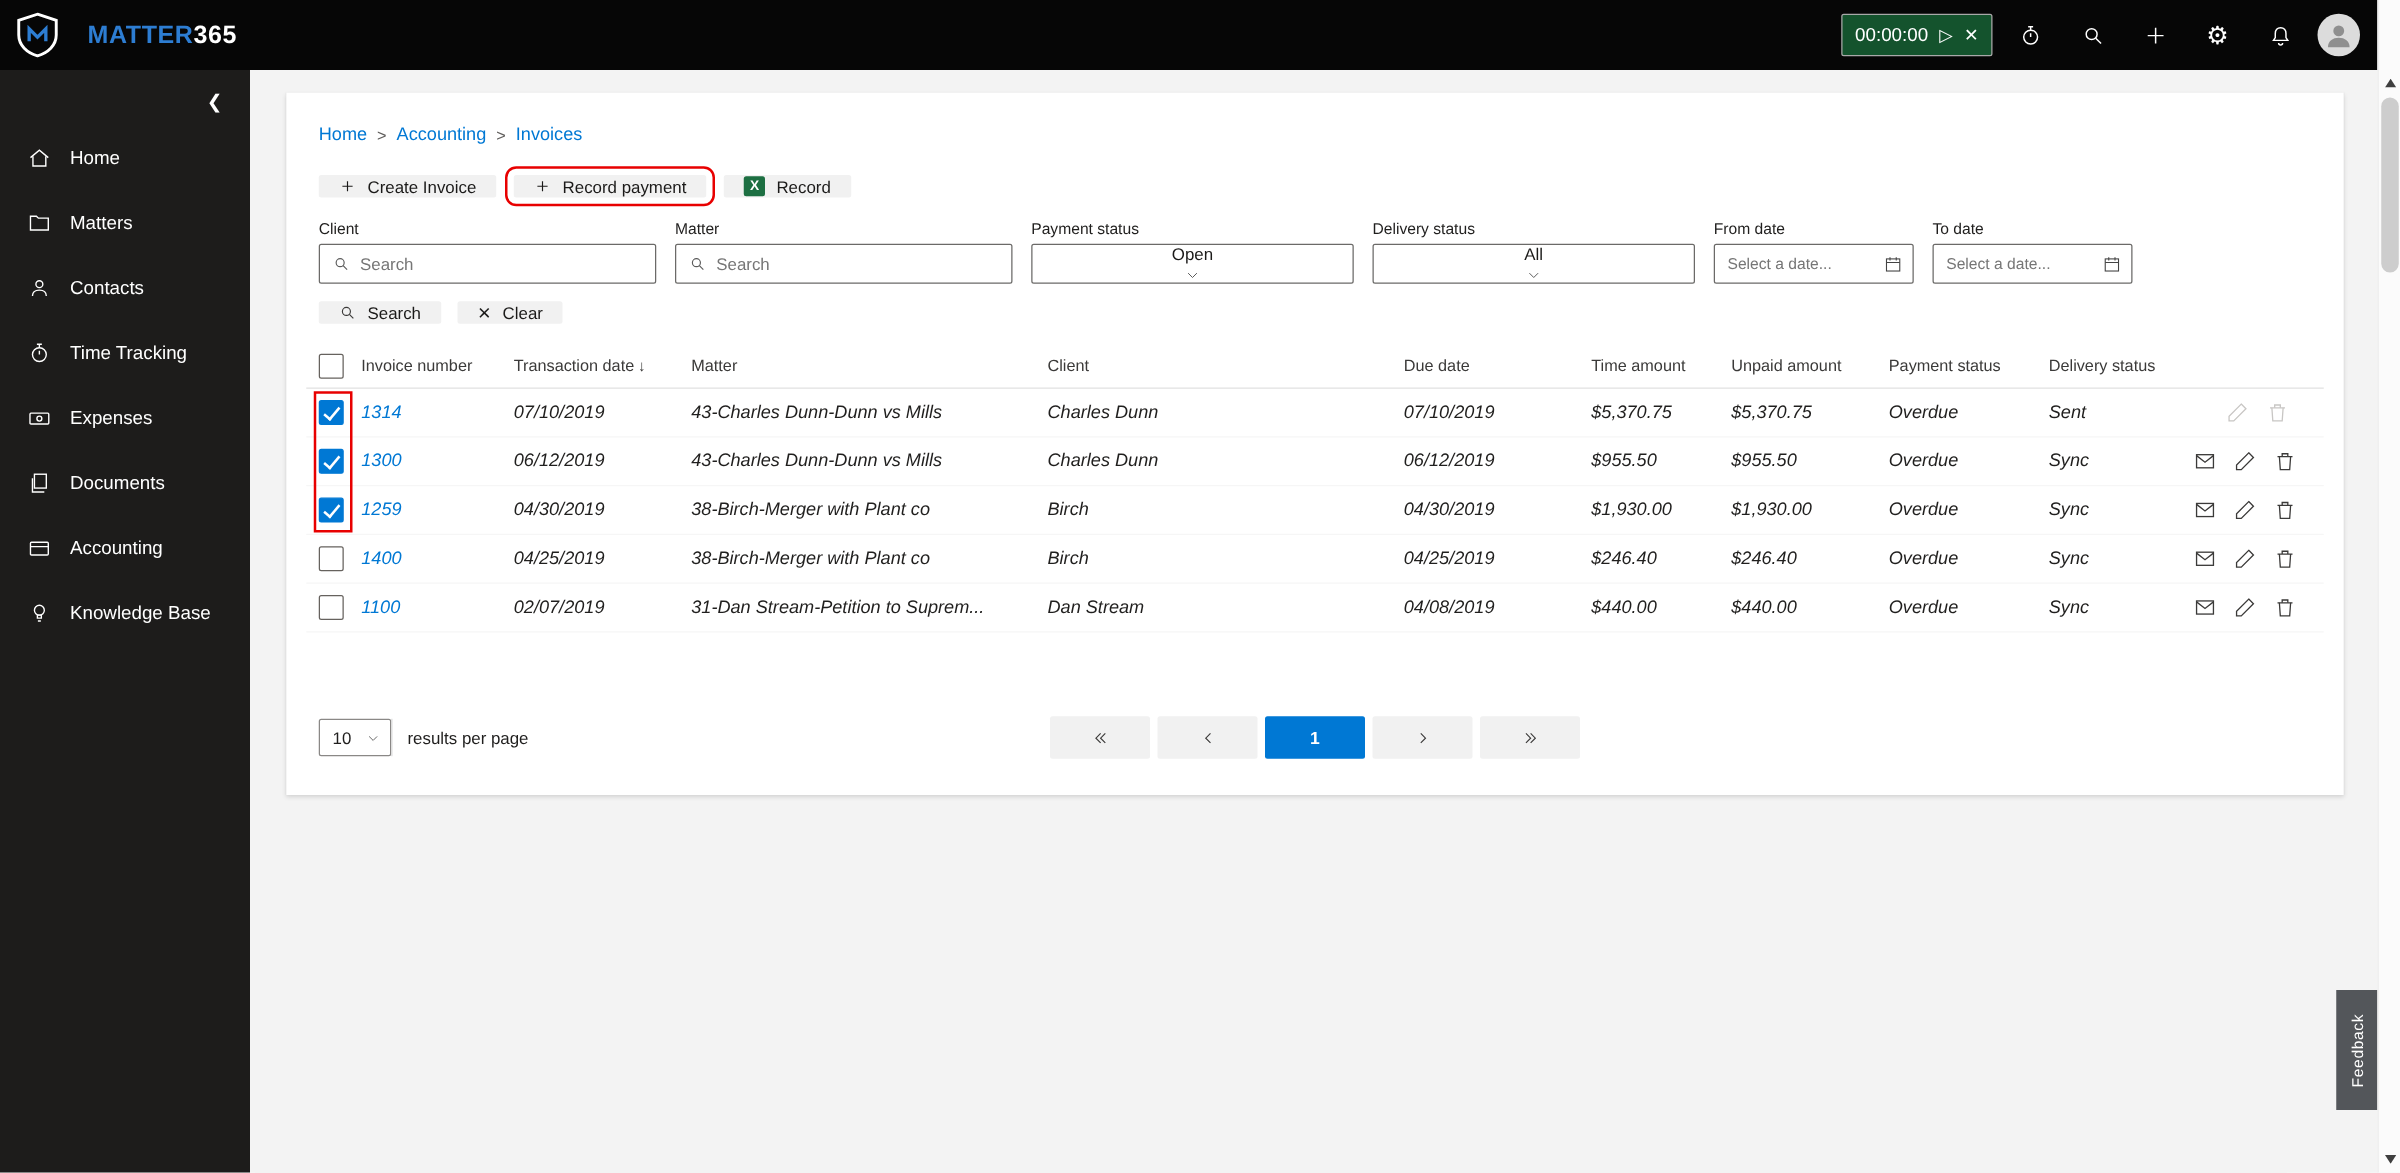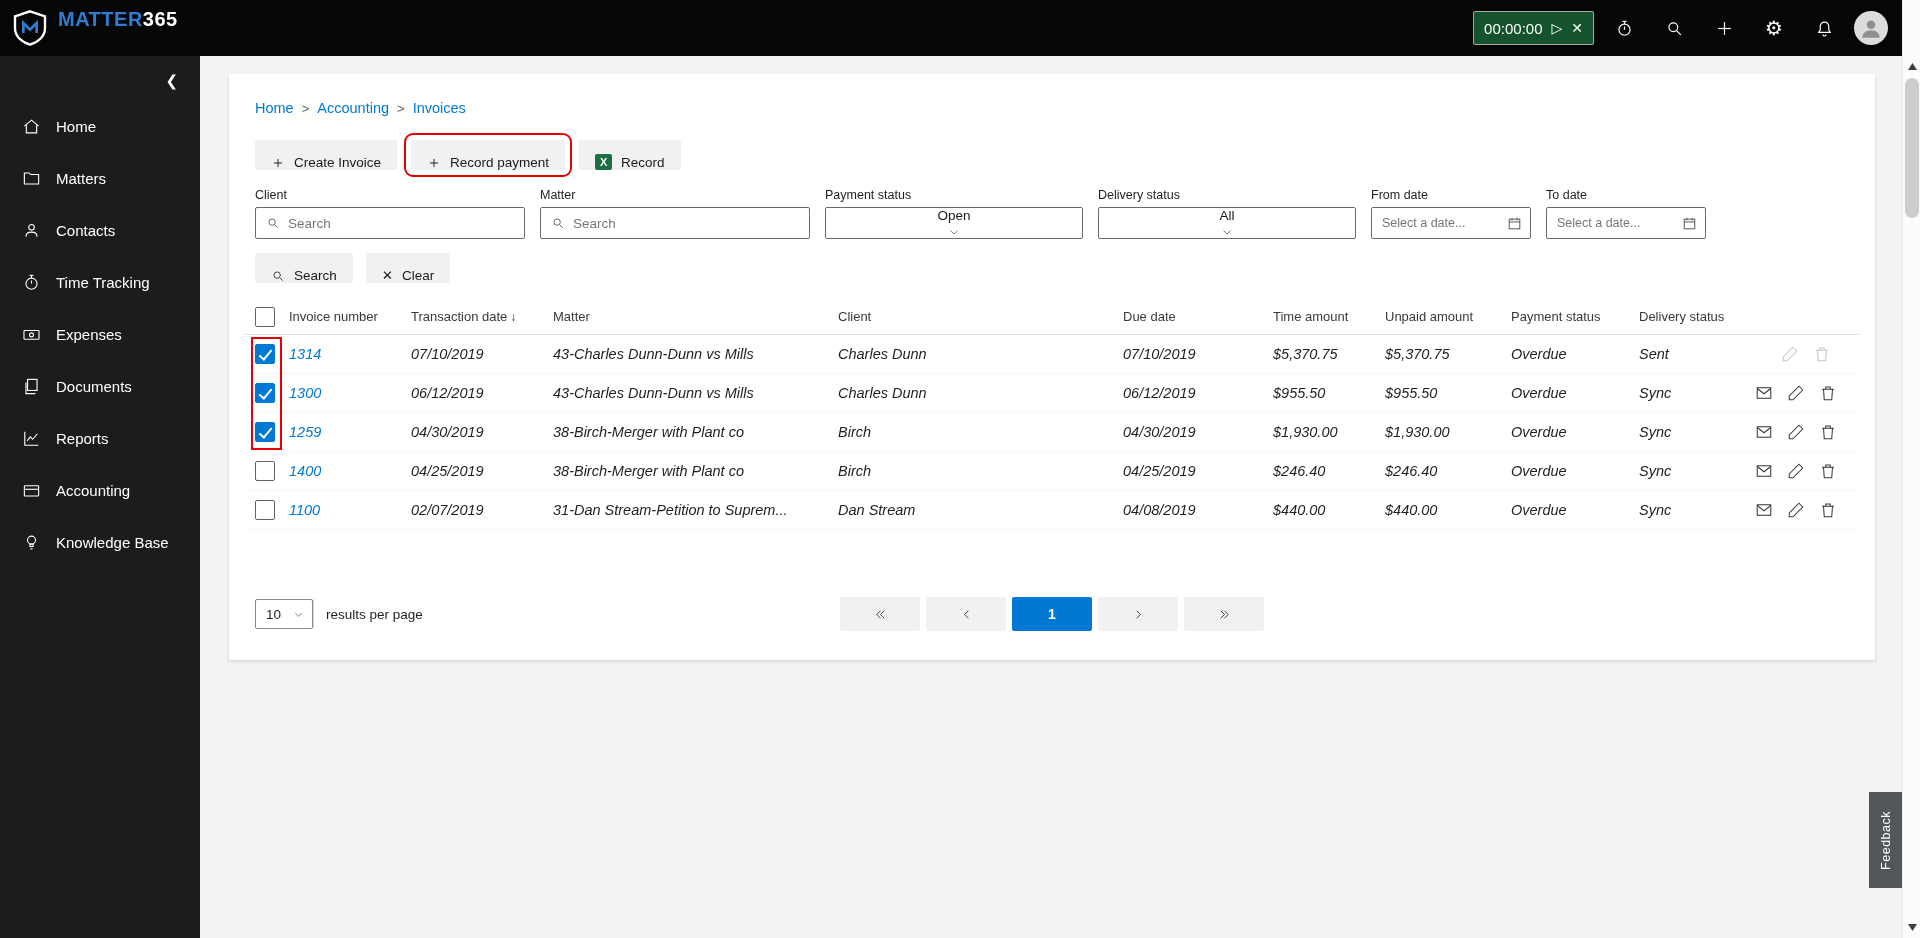--- a/index.html
+++ b/index.html
@@ -1,20 +1,20 @@
 <!DOCTYPE html>
 <html><head>
 <meta charset="utf-8">
 <style>
   * { margin:0; padding:0; box-sizing:border-box; }
   html,body { width:1920px; height:938px; overflow:hidden; font-family:"Liberation Sans",sans-serif; background:#f3f3f3; }
 
   
   .topbar { position:absolute; left:0; top:0; right:18px; height:56px; background:#060606; display:flex; align-items:center; padding:0 10px 0 10px; z-index:5; }
-  .brand { display:flex; align-items:flex-start; gap:8px; }
+  .brand { display:flex; align-items:center; gap:20px; }
   .brand svg { width:40px; height:40px; }
   .brand-text { font-size:20px; font-weight:700; letter-spacing:.5px; }
   .brand-primary { color:#2d7dd2; }
   .brand-secondary { color:#ffffff; }
   .topbar-right { margin-left:auto; display:flex; align-items:center; gap:10px; }
   .timer-box { display:flex; align-items:center; gap:9px; border:1px solid #a9a9a9; background:#14532d; color:#fff; height:34px; padding:0 10px; font-size:15px; border-radius:2px; }
   .timer-glyph { font-size:14px; color:#fff; cursor:pointer; }
   .tb-icon { width:40px; height:40px; display:flex; align-items:center; justify-content:center; color:#fff; cursor:pointer; }
   .tb-icon svg { width:19px; height:19px; stroke:#fff; fill:none; stroke-width:1.5; }
   .gear-glyph { font-family:"DejaVu Sans",sans-serif; font-size:20px; color:#fff; }
@@ -31,21 +31,21 @@
   .main { flex:1; background:#f3f3f3; padding:18px 0 0 29px; }
 
   
   .card { width:1646px; background:#fff; box-shadow:0 1.6px 3.6px rgba(0,0,0,.13), 0 .3px .9px rgba(0,0,0,.11); padding:26px 16px 28px 16px; }
   .breadcrumb { display:flex; align-items:center; gap:8px; font-size:14.5px; padding-left:10px; }
   .crumb { color:#0078d4; cursor:pointer; text-decoration:none; }
   .crumb-sep { color:#605e5c; font-size:13px; }
 
   
   .toolbar { display:flex; align-items:center; gap:14px; margin-top:24px; padding-left:10px; }
-  .btn { display:flex; align-items:flex-end; gap:9px; height:30px; padding:0 16px; background:#f1f1f1; border:none; font-family:inherit; font-size:13.5px; color:#1b1a19; cursor:pointer; border-radius:2px; }
+  .btn { display:flex; align-items:center; gap:9px; height:18px; padding:0 16px; background:#f1f1f1; border:none; font-family:inherit; font-size:13.5px; color:#1b1a19; cursor:pointer; border-radius:2px; }
   .btn svg { width:14px; height:14px; stroke:#1b1a19; stroke-width:1.6; fill:none; }
   .btn.annotated { outline:2px solid #e80000; outline-offset:5px; }
   .xls-icon { width:17px; height:16px; background:#1d6f42; color:#fff; font-size:11px; font-weight:700; display:flex; align-items:center; justify-content:center; border-radius:2px; }
 
   
   .filters { display:flex; gap:15px; margin-top:18px; padding-left:10px; }
   .fgroup { display:flex; flex-direction:column; }
   .flabel { font-size:12.5px; color:#201f1e; margin-bottom:5px; }
   .fcontrol { height:32px; border:1px solid #6b6a68; border-radius:2px; background:#fff; display:flex; align-items:center; }
   .f-search { width:270px; padding-left:10px; gap:8px; }
@@ -198,27 +198,20 @@
           <circle cx="12" cy="12.5" r="2.5"></circle>
         </svg>
       <span>Expenses</span>
     </div>
     <div class="nav-item">
       <svg viewBox="0 0 24 24">
           <rect x="7" y="3" width="12" height="14"></rect>
           <path d="M5 7 v14 h12"></path>
         </svg>
       <span>Documents</span>
-    </div>
-    <div class="nav-item">
-      <svg viewBox="0 0 24 24">
-          <path d="M3.5 3.5 v17 h17"></path>
-          <path d="M6.5 15 l4-5 3 3 6-7"></path>
-        </svg>
-      <span>Reports</span>
     </div>
     <div class="nav-item">
       <svg viewBox="0 0 24 24">
           <rect x="3" y="6" width="18" height="13" rx="1"></rect>
           <path d="M3 10.5 h18"></path>
         </svg>
       <span>Accounting</span>
     </div>
     <div class="nav-item">
       <svg viewBox="0 0 24 24">

